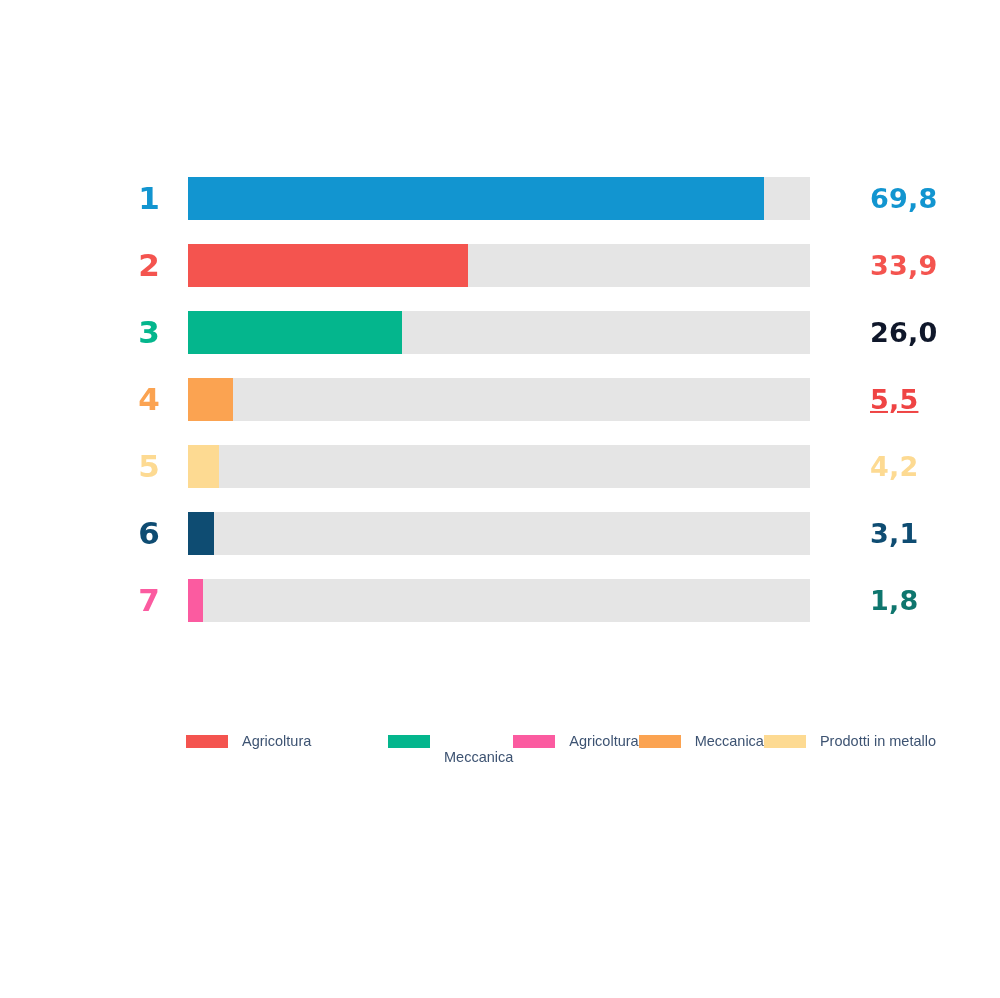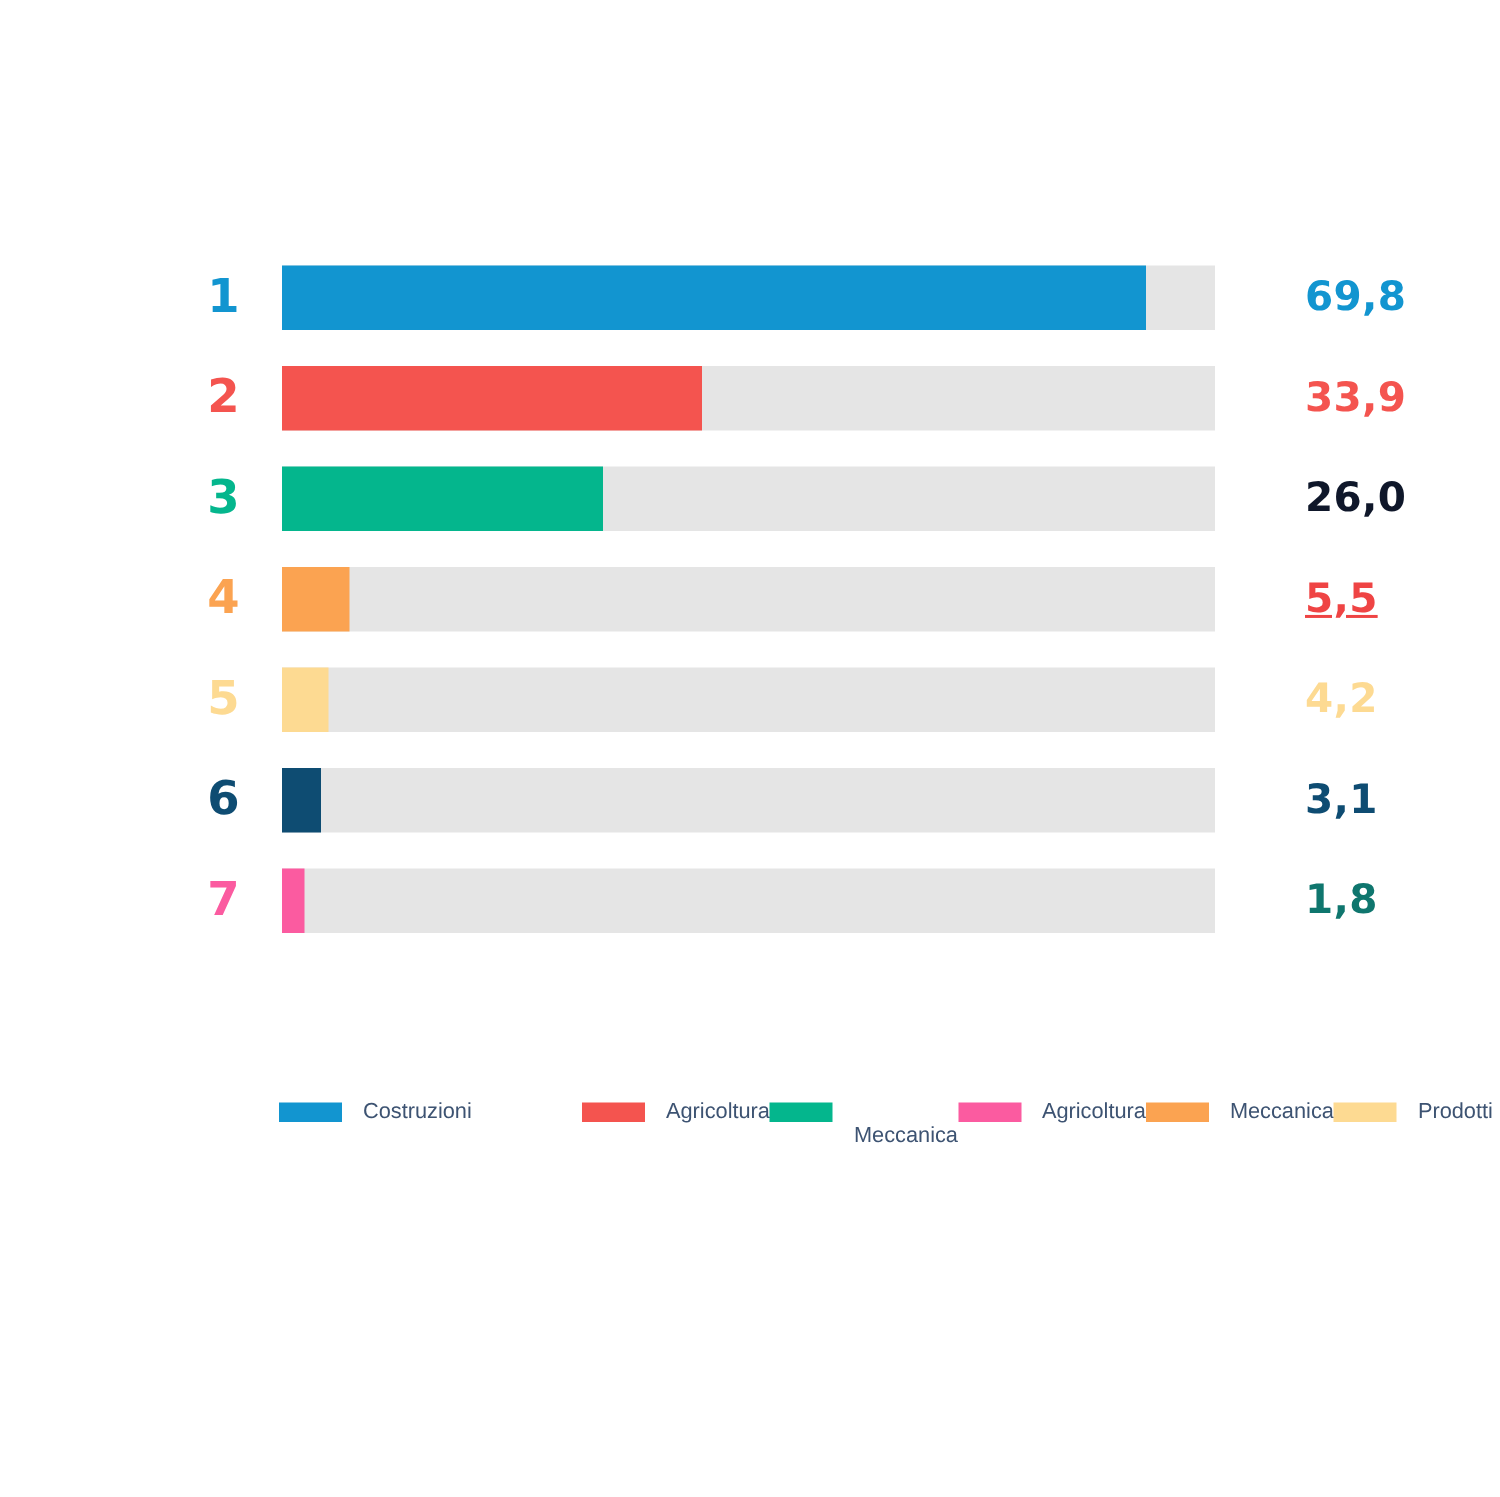--- a/index.html
+++ b/index.html
@@ -164,24 +164,20 @@
         <div class="rank" style="color: rgb(251, 91, 160);">7</div>
         <div class="track" style="background: rgb(229, 229, 229);">
           <div class="fill" style="background: rgb(251, 91, 160); width: 14.8488px;"></div>
         </div>
         <div class="value" style="color: #0f766e;">1,8</div>
       </div>
     </div>
 
   <div class="legend">
       <div class="legend-item">
-        <span class="legend-swatch" style="background: rgb(18, 149, 208);"></span>
-        <span class="legend-label" style="color: rgb(61, 83, 114);">Costruzioni</span>
-      </div>
-      <div class="legend-item">
         <span class="legend-swatch" style="background: rgb(244, 84, 79);"></span>
         <span class="legend-label" style="color: rgb(61, 83, 114);">Agricoltura</span>
       </div>
       <div class="legend-item">
         <span class="legend-swatch" style="background: rgb(4, 182, 141);"></span>
         <span class="legend-label" style="color: rgb(61, 83, 114); margin-top: 32px;">Meccanica</span>
       </div>
       <div class="legend-item">
         <span class="legend-swatch" style="background: rgb(251, 91, 160);"></span>
         <span class="legend-label" style="color: rgb(61, 83, 114);">Agricoltura</span>

